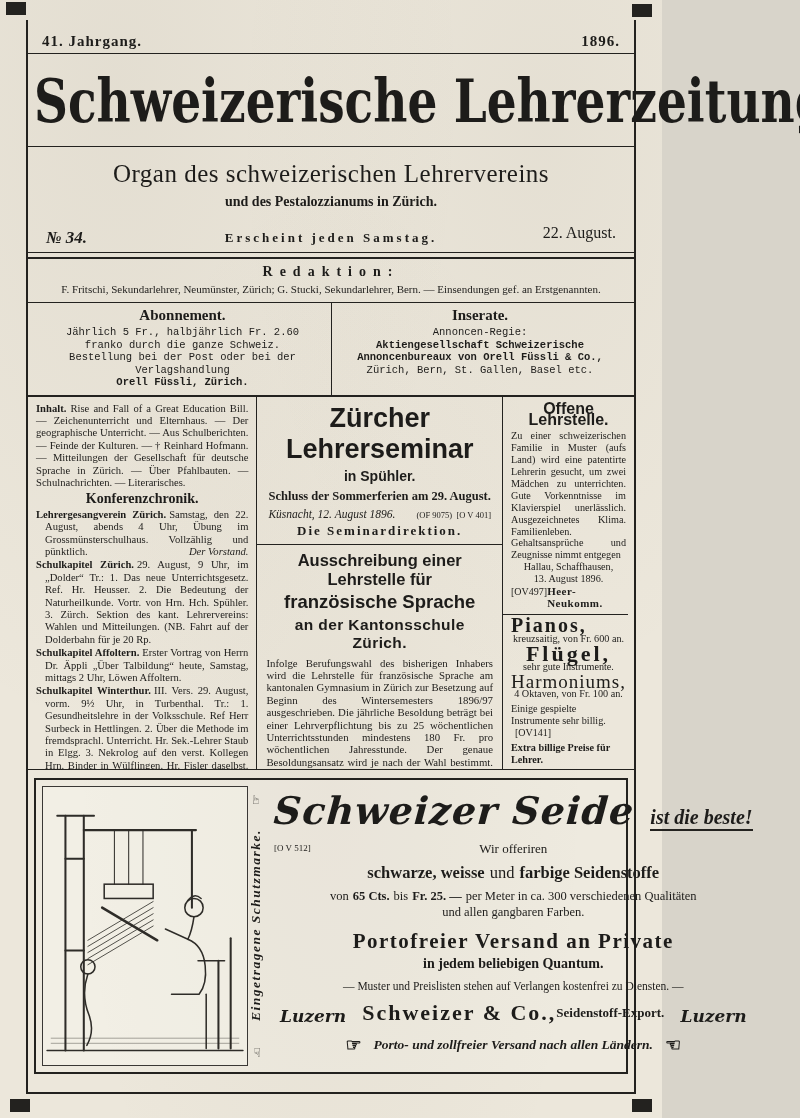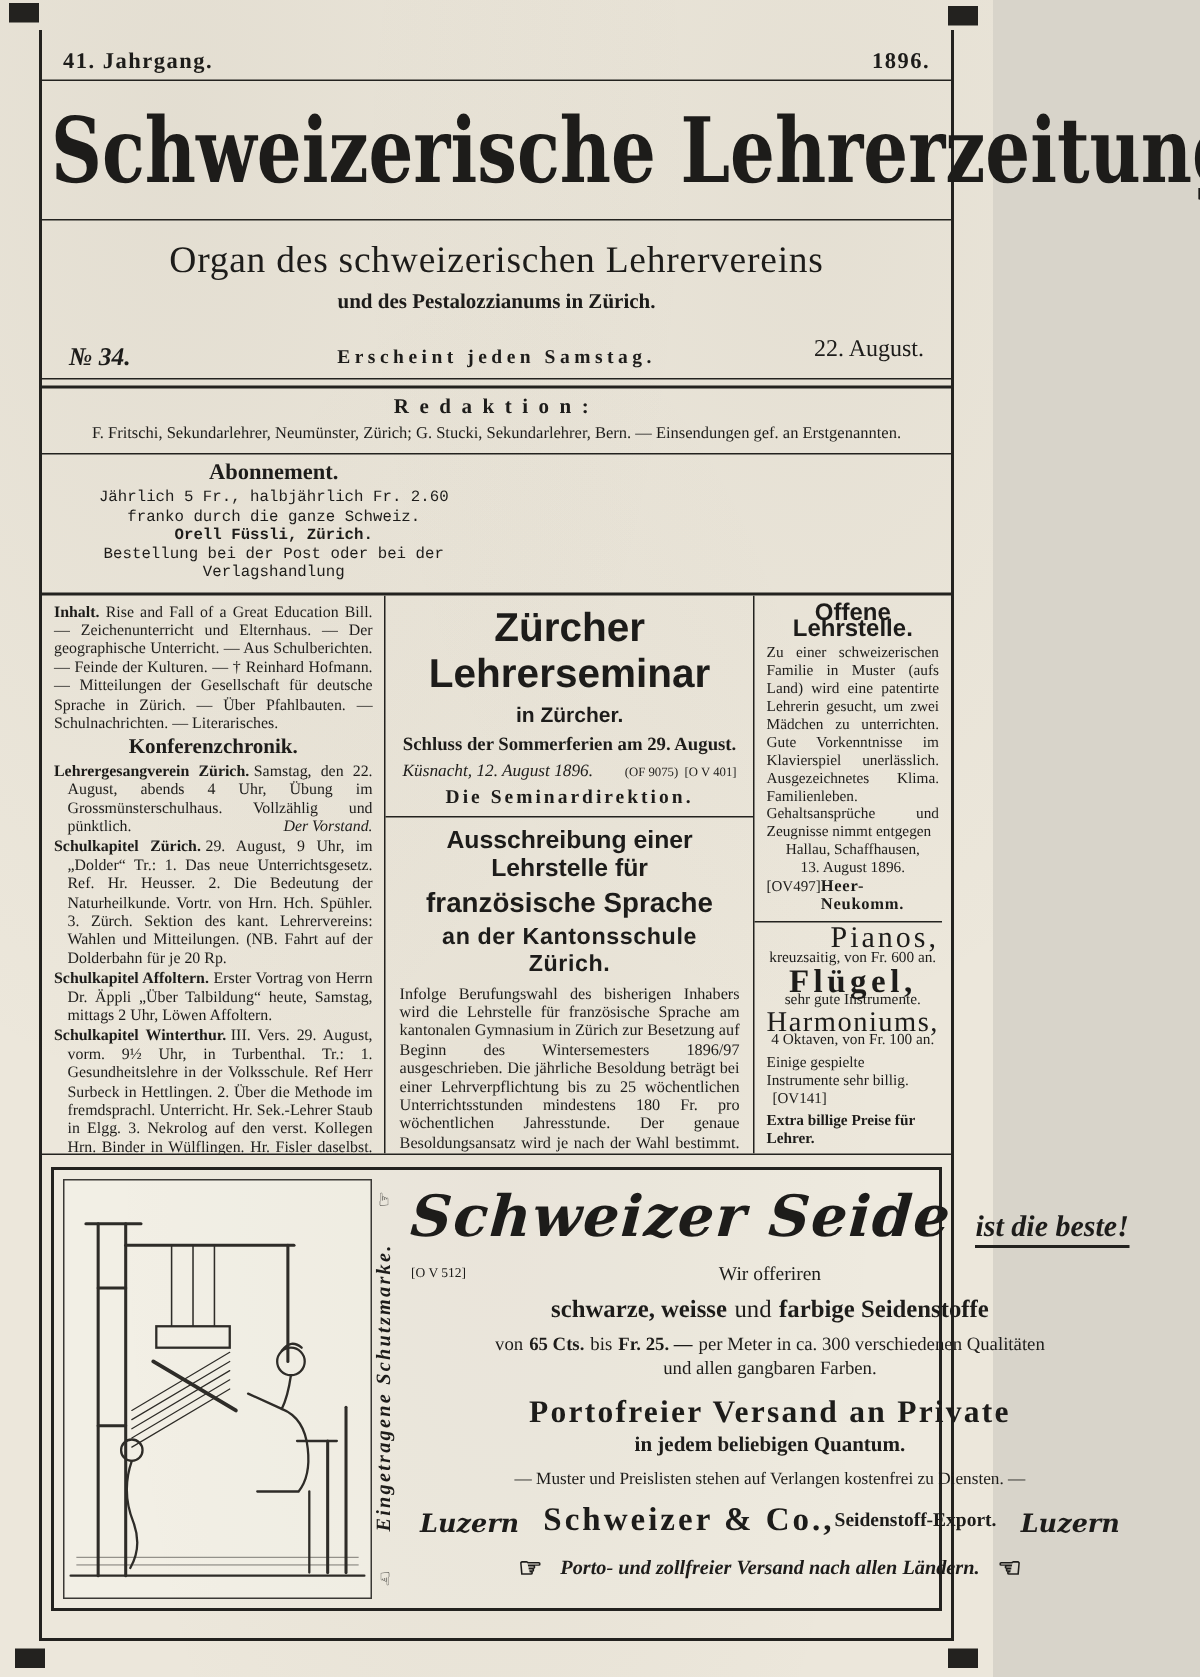--- a/index.html
+++ b/index.html
@@ -90,21 +90,21 @@
   .aus-refs{text-align:right;font-size:8.5px;margin-top:1px;}
   .aus-refs span{margin-left:10px;}
   .aus-date{font-size:11px;font-style:italic;margin:2px 0 1px;padding-left:14px;}
 
   .offene-head{font-family:"Liberation Sans",sans-serif;font-weight:bold;font-size:16px;text-align:center;margin:2px 0 4px;}
   .r-body{margin:0;}
   .r-center{text-align:center;font-size:10.2px;}
   .ref-sig{display:flex;justify-content:space-between;align-items:baseline;margin:1px 0 4px;}
   .ref-sig .sig{font-weight:bold;font-size:11px;letter-spacing:.5px;}
   .rule-r{border-top:1.5px solid #23221f;margin:2px -2px 2px -8px;}
-  .piano-h1{font-weight:normal;font-size:20px;text-align:right;letter-spacing:2px;margin:5px 0 0;}
+  .piano-h1{font-weight:bold;font-size:20px;text-align:left;letter-spacing:2px;margin:5px 0 0;}
   .piano-h2{font-weight:bold;font-size:22px;text-align:center;letter-spacing:3px;margin:3px 0 0;}
   .piano-h3{font-weight:normal;font-size:19px;text-align:center;letter-spacing:1px;margin:3px 0 0;}
   .r-line{text-align:center;font-size:10.2px;margin-top:1px;}
   .r-left{text-align:left;margin-top:3px;}
   .r-left .tiny{margin-left:4px;}
   .dealer1{font-weight:bold;font-size:11px;text-align:left;margin-top:3px;}
   .dealer2{font-weight:bold;font-size:11px;text-align:center;}
 
   .ad-box{margin:8px 0 0;border:2px solid #23221f;height:296px;box-sizing:border-box;display:flex;padding:6px;background:rgba(255,255,255,.12);}
   .ad-left{width:212px;}
@@ -172,41 +172,47 @@
     <div class="redaktion">
       <div class="red-head">Redaktion:</div>
       <div class="red-line">F. Fritschi, Sekundarlehrer, Neumünster, Zürich; G. Stucki, Sekundarlehrer, Bern. — Einsendungen gef. an Erstgenannten.</div>
     </div>
     <div class="rule"></div>
 
     <div class="abo-row">
       <div class="abo-cell">
         <div class="abo-head">Abonnement.</div>
         <div class="small">Jährlich 5 Fr., halbjährlich Fr. 2.60 franko durch die ganze Schweiz.</div>
+        <div class="small">Bestellung bei der Post oder bei der Verlagshandlung</div>
         <div class="small b">Orell Füssli, Zürich.</div>
-        <div class="small">Bestellung bei der Post oder bei der Verlagshandlung</div>
+      </div>
+      <div class="abo-cell ins">
+        <div class="abo-head">Inserate.</div>
+        <div class="small">Annoncen-Regie:</div>
+        <div class="small b">Aktiengesellschaft Schweizerische Annoncenbureaux von Orell Füssli &amp; Co.,</div>
+        <div class="small">Zürich, Bern, St. Gallen, Basel etc.</div>
       </div>
     </div>
     <div class="thick-rule"></div>
 
     <main class="columns">
 
       <section class="col-left">
         <p class="inhalt"><span class="b">Inhalt.</span> <span>Rise and Fall of a Great Education Bill. — Zeichenunterricht und Elternhaus. — Der geographische Unterricht. — Aus Schulberichten. — Feinde der Kulturen. — † Reinhard Hofmann. — Mitteilungen der Gesellschaft für deutsche Sprache in Zürich. — Über Pfahlbauten. — Schulnachrichten. — Literarisches.</span></p>
         <h3 class="konf-head">Konferenzchronik.</h3>
         <p class="entry"><span class="lead">Lehrergesangverein Zürich.</span><span>Samstag, den 22. August, abends 4 Uhr, Übung im Grossmünsterschulhaus. Vollzählig und pünktlich.</span> <span class="sig-right">Der Vorstand.</span></p>
         <p class="entry"><span class="lead">Schulkapitel Zürich.</span><span>29. August, 9 Uhr, im „Dolder“ Tr.: 1. Das neue Unterrichtsgesetz. Ref. Hr. Heusser. 2. Die Bedeutung der Naturheilkunde. Vortr. von Hrn. Hch. Spühler. 3. Zürch. Sektion des kant. Lehrervereins: Wahlen und Mitteilungen. (NB. Fahrt auf der Dolderbahn für je 20 Rp.</span></p>
         <p class="entry"><span class="lead">Schulkapitel Affoltern.</span><span>Erster Vortrag von Herrn Dr. Äppli „Über Talbildung“ heute, Samstag, mittags 2 Uhr, Löwen Affoltern.</span></p>
         <p class="entry"><span class="lead">Schulkapitel Winterthur.</span><span>III. Vers. 29. August, vorm. 9½ Uhr, in Turbenthal. Tr.: 1. Gesundheitslehre in der Volksschule. Ref Herr Surbeck in Hettlingen. 2. Über die Methode im fremdsprachl. Unterricht. Hr. Sek.-Lehrer Staub in Elgg. 3. Nekrolog auf den verst. Kollegen Hrn. Binder in Wülflingen. Hr. Fisler daselbst. NB. Billete zu ermässigten Preisen (vide Einladung).</span></p>
       </section>
 
       <section class="col-mid">
         <div>
           <h2 class="sem-title">Zürcher Lehrerseminar</h2>
-          <div class="sem-sub">in Zürcher.</div>
+          <div class="sem-sub">in Spühler.</div>
           <div class="sem-line">Schluss der Sommerferien am 29. August.</div>
           <div class="sem-date-row">
             <span class="i">Küsnacht, 12. August 1896.</span>
             <span class="sem-refs"><span>(OF 9075)</span>&nbsp;&nbsp;<span>[O V 401]</span></span>
           </div>
           <div class="sem-sig">Die Seminardirektion.</div>
         </div>
         <div class="rule-mid"></div>
         <div>
           <h3 class="aus-h1">Ausschreibung einer Lehrstelle für</h3>

